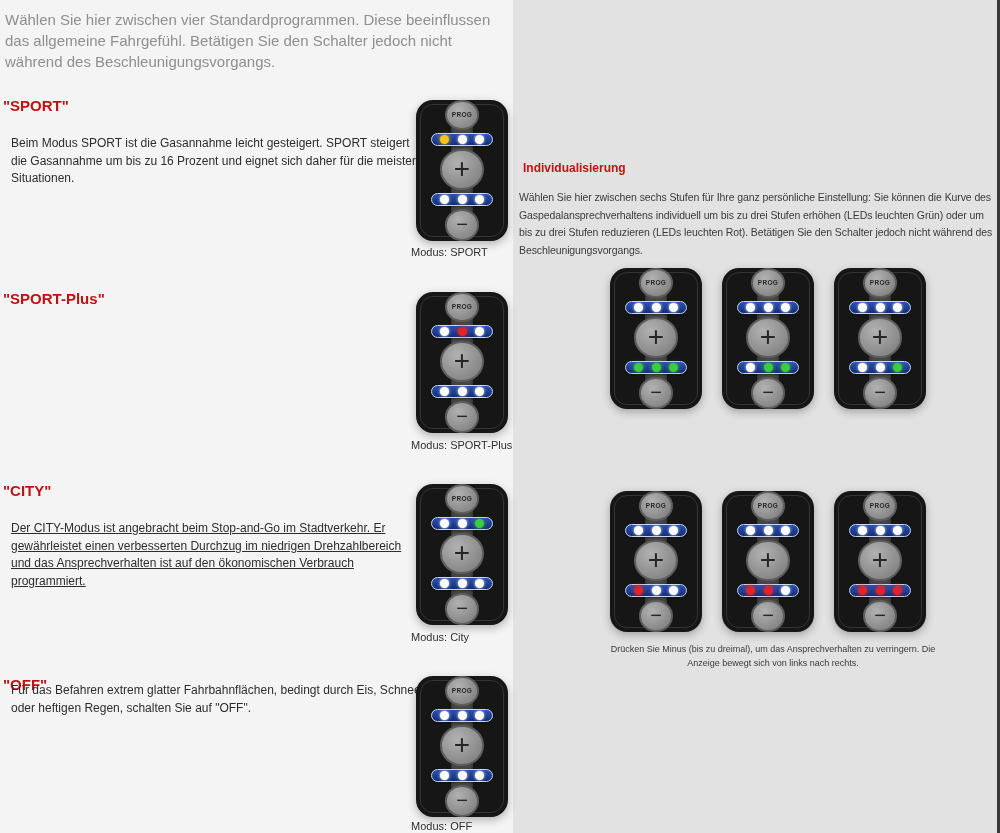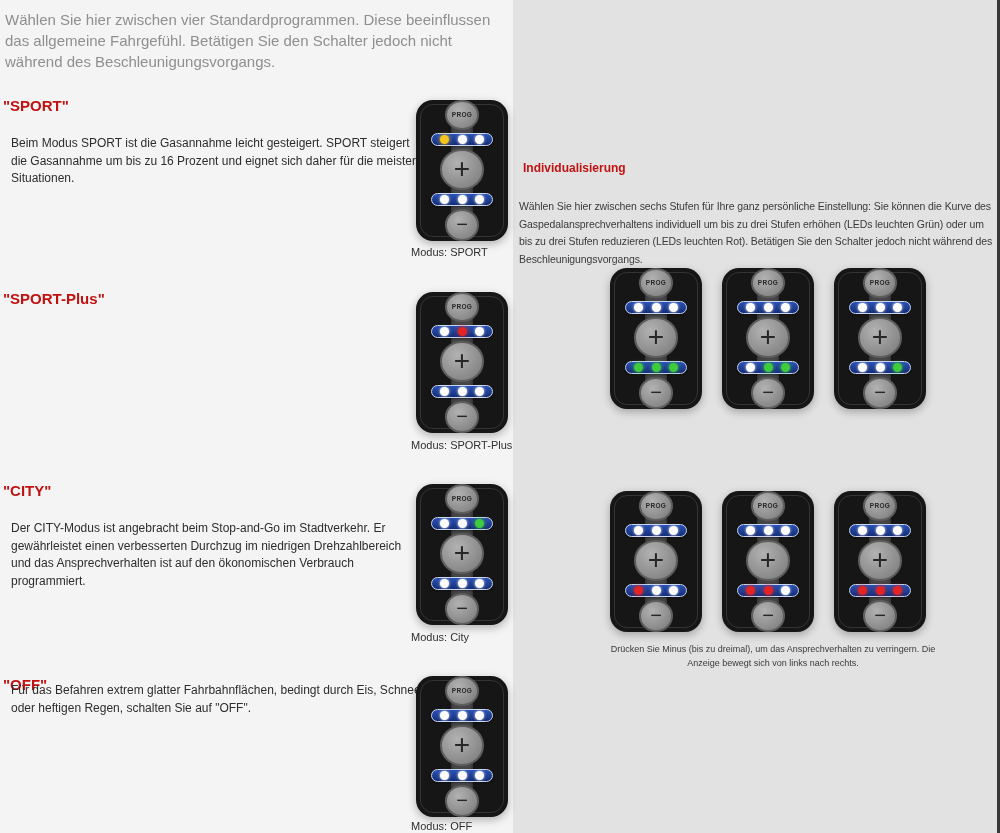--- a/index.html
+++ b/index.html
@@ -11,29 +11,29 @@
 
   .intro{position:absolute;left:5px;top:9px;width:494px;margin:0;
          font-size:15px;line-height:21px;color:var(--text_gray,#8f8f8f);}
 
   .h-mode{position:absolute;left:3px;margin:0;font-size:15px;font-weight:bold;
           color:var(--accent_red,#c11212);}
   .p-mode{position:absolute;left:3px;width:412px;margin:8px;
           font-size:12px;line-height:17.5px;color:var(--text_dark,#2d2d2d);}
   .h-sport{top:97px;}  .p-sport{top:127px;}
   .h-splus{top:290px;} .p-splus{top:320px;}
-  .h-city{top:482px;}  .p-city{top:512px;}
+  .h-city{top:482px;}  .p-city{top:512px;text-decoration:underline;}
   .h-off{top:676px;}   .p-off{top:674px;}
 
   .cap-left{position:absolute;left:411px;font-size:11px;color:#2f2f2f;}
   .cap-sport{top:246px;} .cap-splus{top:439px;} .cap-city{top:631px;} .cap-off{top:820px;}
 
   .h-indiv{position:absolute;left:519px;top:157px;margin:4px;font-size:12px;font-weight:700;
            color:var(--accent_red,#c11212);}
-  .p-indiv{position:absolute;left:519px;top:198px;width:477px;margin:0;
+  .p-indiv{position:absolute;left:519px;top:189px;width:477px;margin:0;
            font-size:10.5px;line-height:17.5px;letter-spacing:-0.1px;color:#3a3a3a;}
 
   .cap-row{position:absolute;left:598px;width:350px;margin:0;text-align:center;
            font-size:9px;line-height:14px;color:#3a3a3a;}
   .cap-plus{top:417px;} .cap-minus{top:642px;}
 
   
   .device{position:absolute;width:92px;height:141px;background:#161616;border-radius:17px;
           display:flex;flex-direction:column;align-items:center;justify-content:center;gap:3px;
           box-shadow:0 3px 8px rgba(0,0,0,0.28);}

